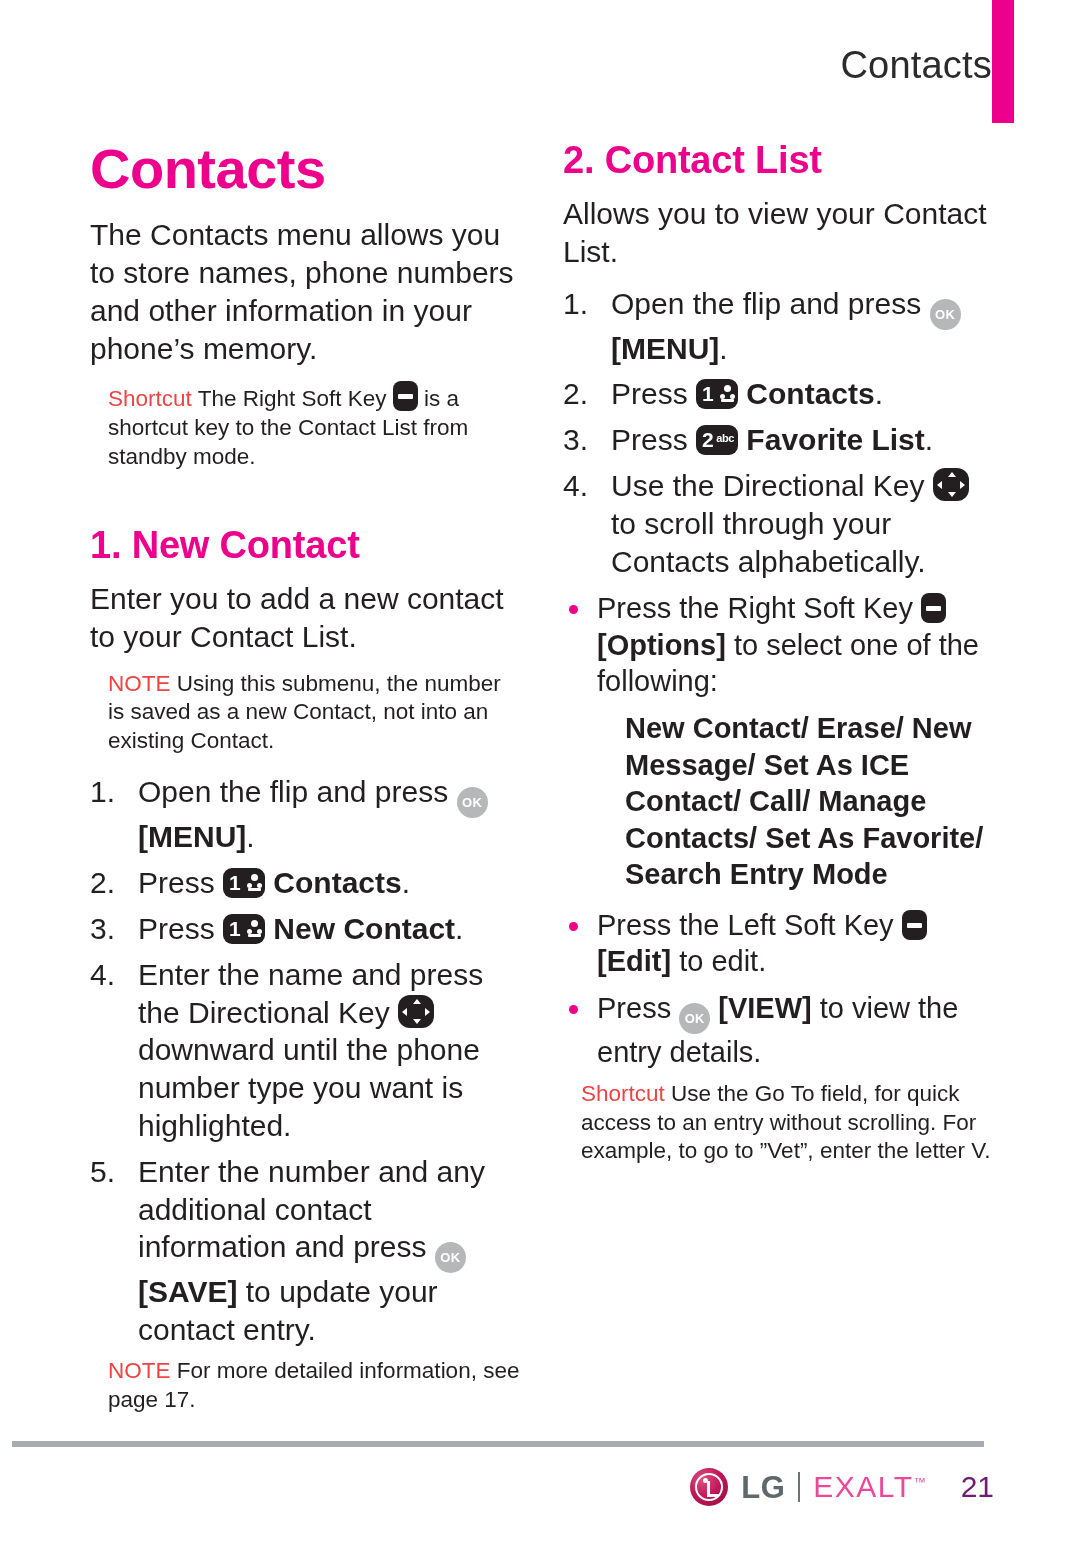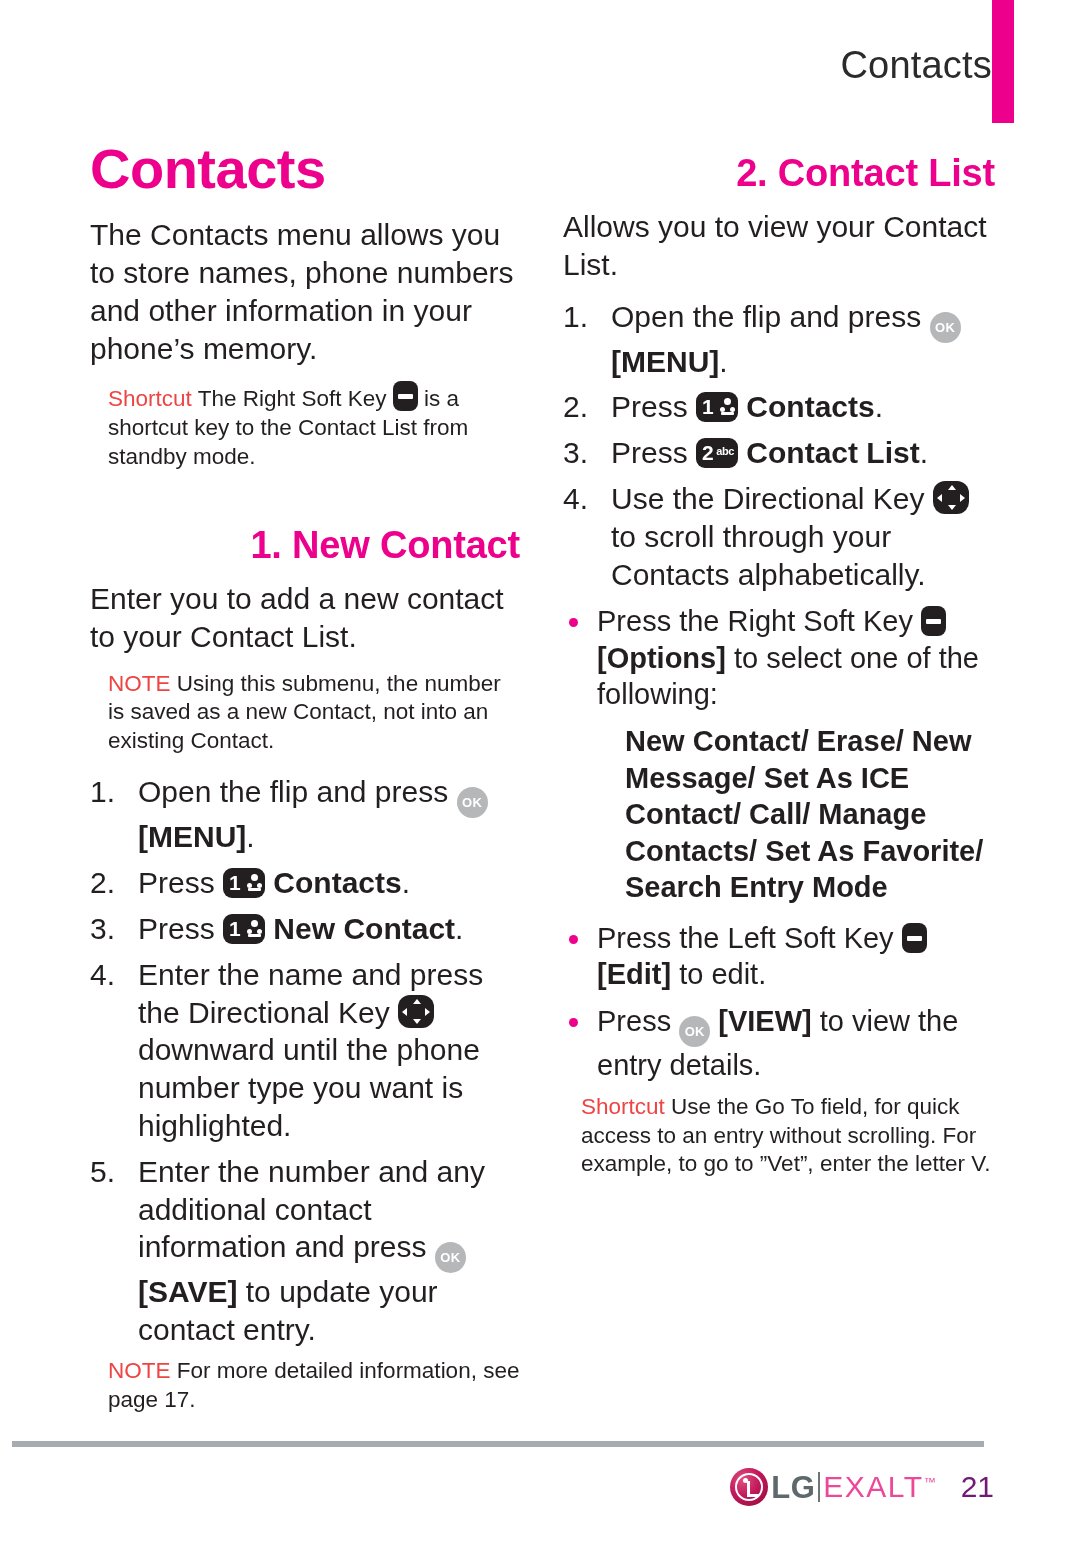--- a/index.html
+++ b/index.html
@@ -54,27 +54,26 @@
   
   h1.chapter-title {
     margin: 0 0 18px 0;
     font-size: 56px;
     font-weight: 700;
     color: #ec008c;
     line-height: 1.04;
     letter-spacing: -0.5px;
   }
   h2.section-title {
-    margin: 13px 0 14px 0;
+    margin: 0 0 14px 0;
     font-size: 38px;
     font-weight: 700;
     color: #ec008c;
     line-height: 1.08;
     letter-spacing: -0.2px;
-    text-align: right;
   }
   h2.section-title.spaced { margin-top: 54px; }
 
   
   p.body {
     margin: 0 0 14px 0;
     font-size: 30px;
     line-height: 1.26;
     color: #231f20;
     font-weight: 400;
@@ -282,21 +281,21 @@
     top: 1468px;
     width: 1080px;
     height: 46px;
   }
   .footer-inner {
     position: absolute;
     right: 86px;
     top: 0;
     display: flex;
     align-items: center;
-    gap: 3px;
+    gap: 13px;
   }
   .lg-logo {
     position: relative;
     width: 38px;
     height: 38px;
     border-radius: 50%;
     background: radial-gradient(circle at 34% 30%, #e0507e 0%, #c2185b 45%, #8e0b37 100%);
     overflow: hidden;
     flex: none;
   }
@@ -415,21 +414,21 @@
     <p class="body">Allows you to view your Contact List.</p>
 
     <ol class="steps" id="right-steps">
         <li><span class="num">1.</span><span>Open the flip and press </span><span class="key key-ok">OK</span><span class="bold"> [MENU]</span><span>.</span></li>
         <li><span class="num">2.</span><span>Press </span><span class="key key-num"><span class="digit">1</span><span class="vm-dots">
               <i class="c"></i>
               <i class="l"></i>
               <i class="r"></i>
               <i class="b"></i>
             </span></span><span class="bold"> Contacts</span><span>.</span></li>
-        <li><span class="num">3.</span><span>Press </span><span class="key key-num"><span class="digit">2</span><span class="legend">abc</span></span><span class="bold"> Contact List</span><span>.</span></li>
+        <li><span class="num">3.</span><span>Press </span><span class="key key-num"><span class="digit">2</span><span class="legend">abc</span></span><span class="bold"> Favorite List</span><span>.</span></li>
         <li><span class="num">4.</span><span>Use the Directional Key </span><span class="key key-dir"><i class="up"></i><i class="down"></i><i class="left"></i><i class="right"></i></span><span> to scroll through your Contacts alphabetically.</span></li>
       </ol>
 
     <ul class="bullets" id="right-bullets">
         <li><span>Press the Right Soft Key </span><span class="key key-soft"></span><span class="bold"> [Options]</span><span> to select one of the following:</span></li>
       </ul>
 
     <div class="options-list">New Contact/ Erase/ New Message/ Set As ICE Contact/ Call/ Manage Contacts/ Set As Favorite/ Search Entry Mode</div>
 
     <ul class="bullets" id="right-bullets-after">

